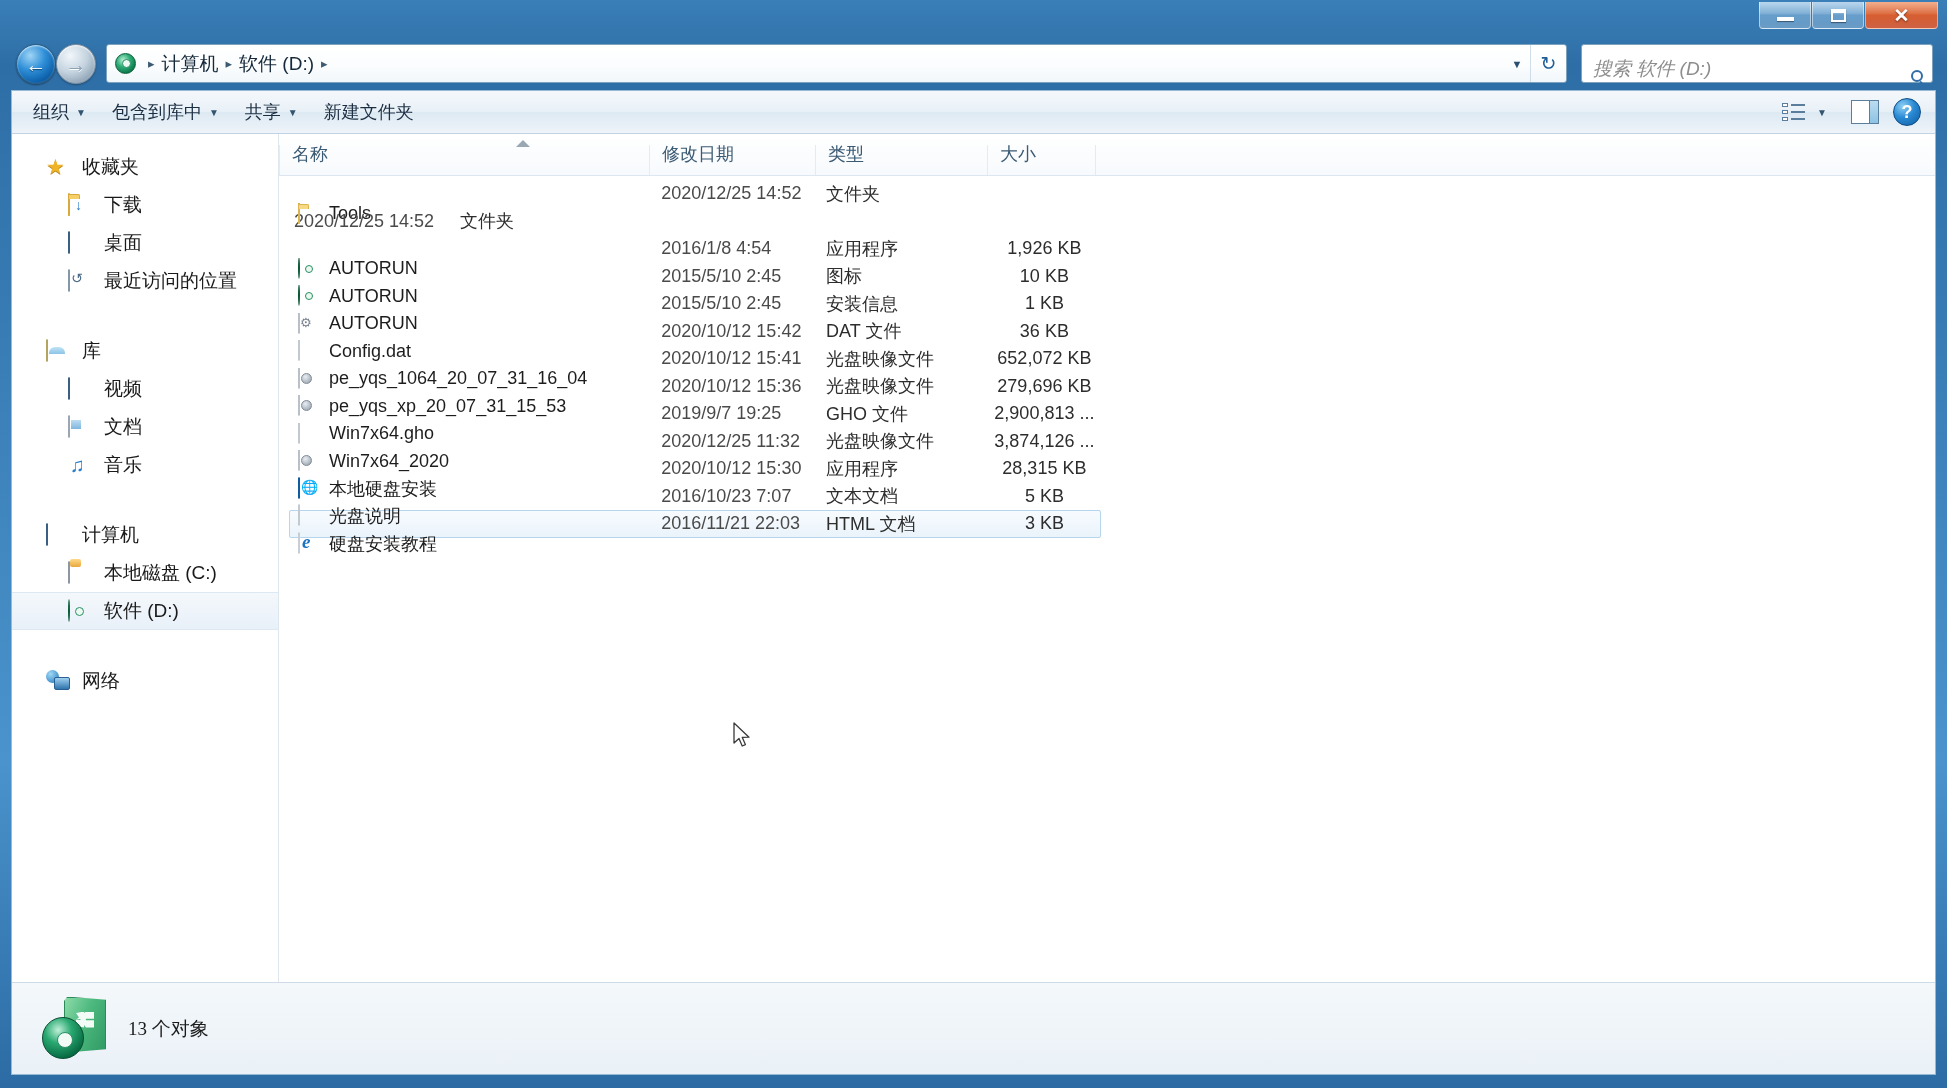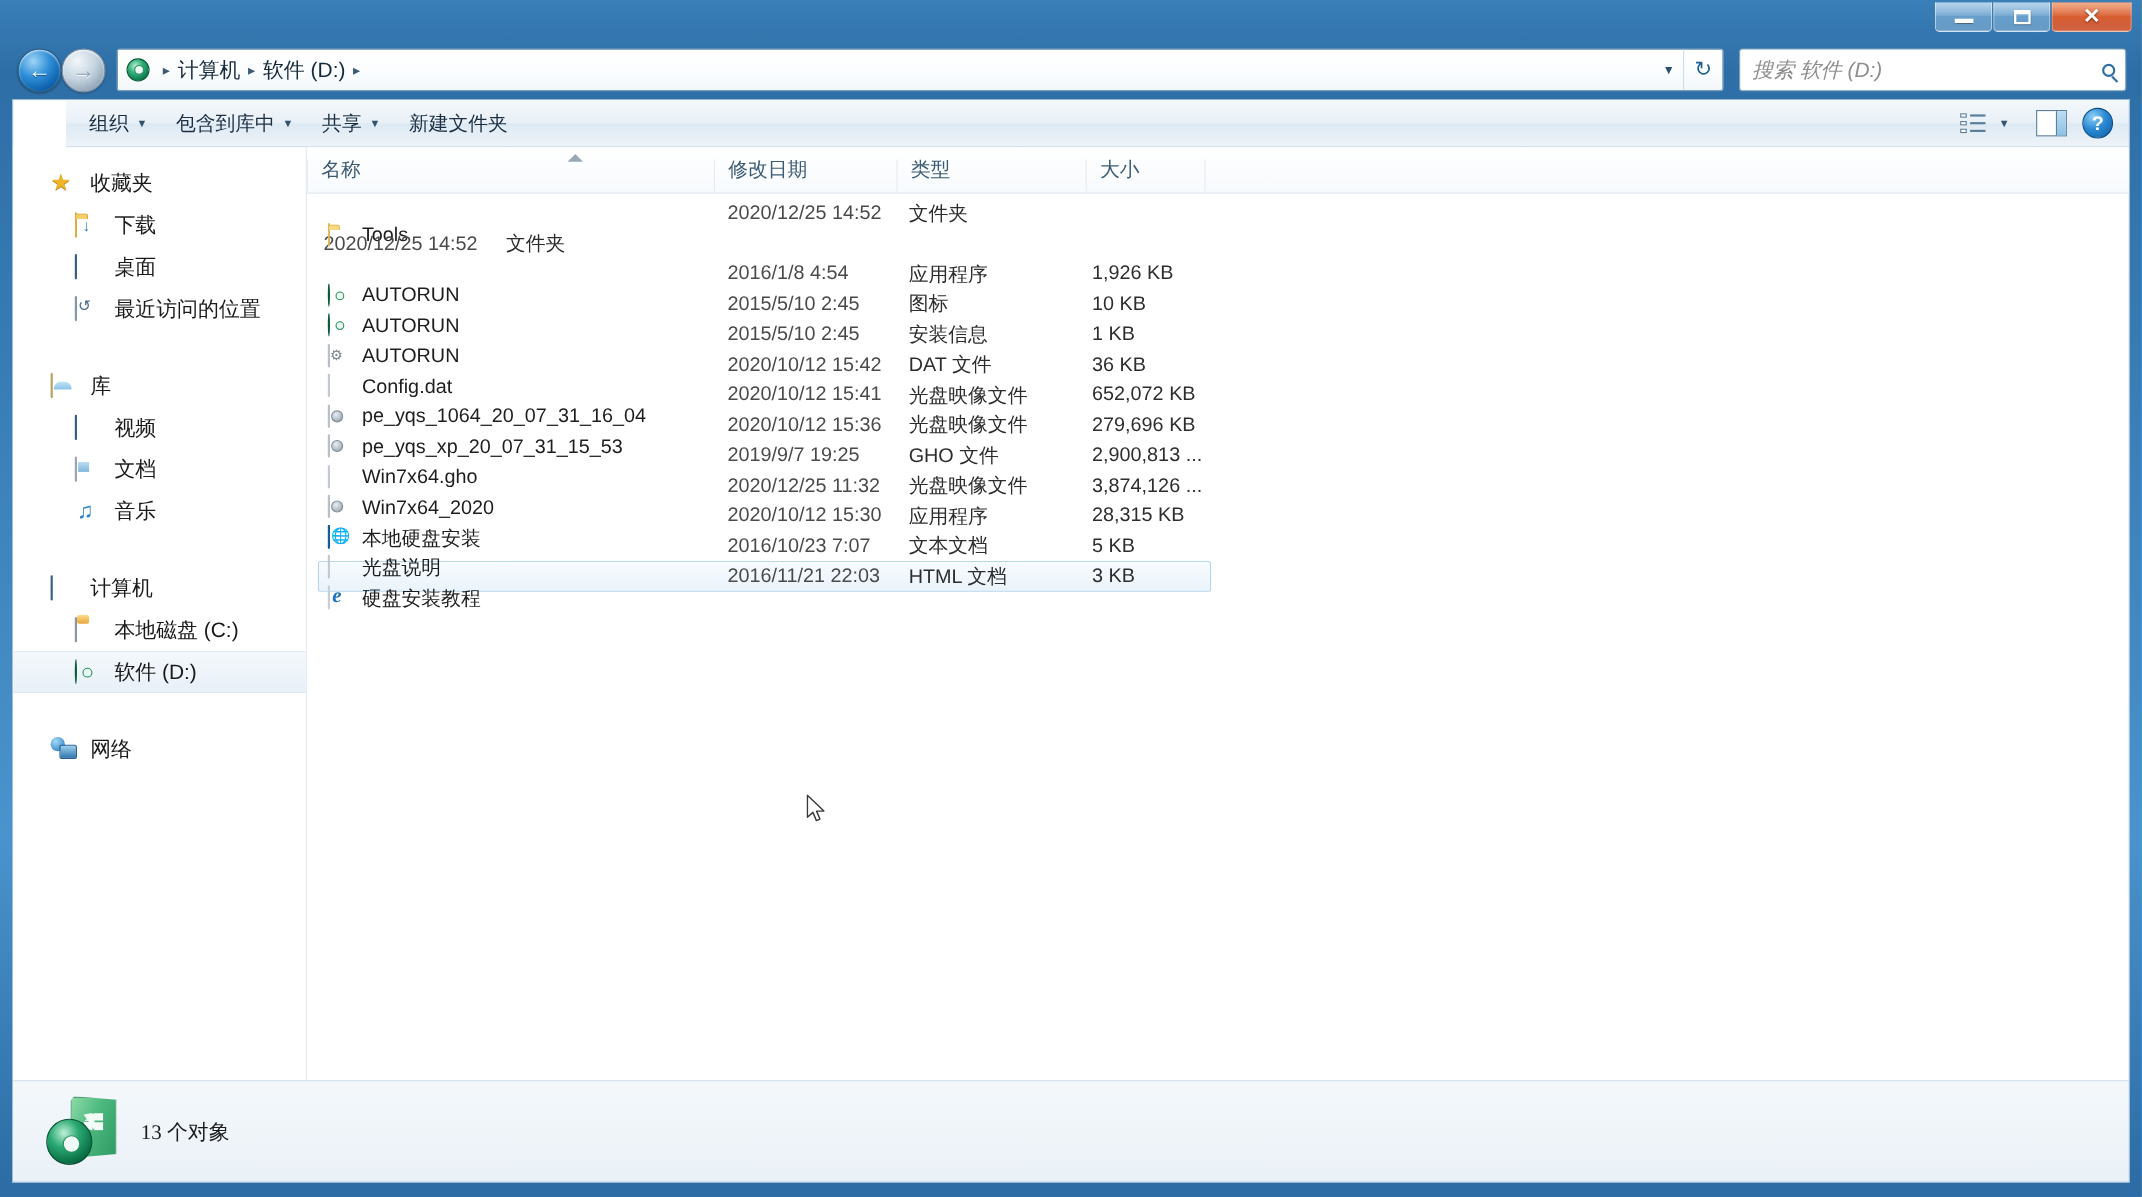--- a/index.html
+++ b/index.html
@@ -101,21 +101,21 @@
     color:#2a4f70; font-size: 11px; flex: none;
   }
   .addr-refresh {
     width: 36px; height: 37px; display:flex; align-items:center; justify-content:center;
     border-left: 1px solid #cfdde8; flex: none;
     color:#1f5e96; font-size: 19px;
   }
   .searchbox {
     position: absolute; right: 14px; top: 6px; width: 352px; height: 39px;
     background: #ffffff; border: 1px solid #7da2bd; border-radius: 3px;
-    display: flex; align-items: center;
+    display: flex; align-items: flex-end;
   }
   .searchbox .ph {
     margin-left: 11px; font-style: italic; color:#8d8d8d; font-size: 19px;
     flex: 1; white-space: nowrap;
   }
   .search-ico {
     width: 30px; flex: none; display:flex; align-items:center; justify-content:center;
     color:#2a6ca8; font-size: 19px;
   }
   .mag { display:block; width:12px; height:12px; border:2px solid #2f6ea8; border-radius:50%;
@@ -126,21 +126,21 @@
   
   .client {
     position: absolute; left: 11px; top: 90px; right: 11px; bottom: 13px;
     background: #fff; border: 1px solid #98b9d4;
     display: flex; flex-direction: column;
   }
   .toolbar {
     height: 43px; flex: none;
     background: linear-gradient(180deg,#f4f8fb 0%,#e8f0f7 50%,#dde9f3 51%,#eef4f9 100%);
     border-bottom: 1px solid #c2d4e3;
-    display: flex; align-items: center; padding: 0 8px; margin-left: 48px;
+    display: flex; align-items: center; padding: 0 8px;
   }
   .tbitem {
     display: flex; align-items: center; height: 32px; padding: 0 13px;
     font-size: 18px; color:#1b2e42; white-space: nowrap;
   }
   .tb-caret { margin-left: 7px; font-size: 10px; color:#33546f; }
   .tb-spacer { flex: 1; }
   .tb-right { display: flex; align-items: center; padding-right: 6px; }
   .viewicon {
     width: 24px; height: 20px; position: relative; margin-right: 4px;
@@ -293,21 +293,21 @@
     border-radius: 2px;
   }
   .row.sel {
     background: linear-gradient(180deg,#f7fbfe 0%,#eaf3fb 100%);
     border: 1px solid #b6d6ee;
   }
   .cell { font-size: 18px; color:#1d1d1d; white-space: nowrap; overflow: hidden; }
   .cell.name { width: 370px; display: flex; align-items: center; padding-left: 8px; margin-top: 40px; }
   .cell.date { width: 166px; color:#4a4a4a; padding-left: 4px; }
   .cell.type { width: 172px; color:#2d2d2d; padding-left: 4px; }
-  .cell.size { width: 108px; color:#2d2d2d; text-align: left; padding-right: 4px; }
+  .cell.size { width: 108px; color:#2d2d2d; text-align: center; padding-right: 4px; }
   .fico { width: 22px; height: 22px; margin-right: 9px; flex: none; position: relative; }
 
   .f-folder {
     width: 20px; height: 15px; margin-top: 5px;
     background: linear-gradient(180deg,#fdeeb4 0%,#f3d070 100%);
     border:1px solid #dcb44f; border-radius: 1px 3px 2px 2px;
   }
   .f-folder:before{content:""; position:absolute;left:0;top:1px;width:9px;height:4px;
     background:#f6d885;border:1px solid #dcb44f;border-bottom:none;border-radius:2px 2px 0 0;}
   .f-cd {

